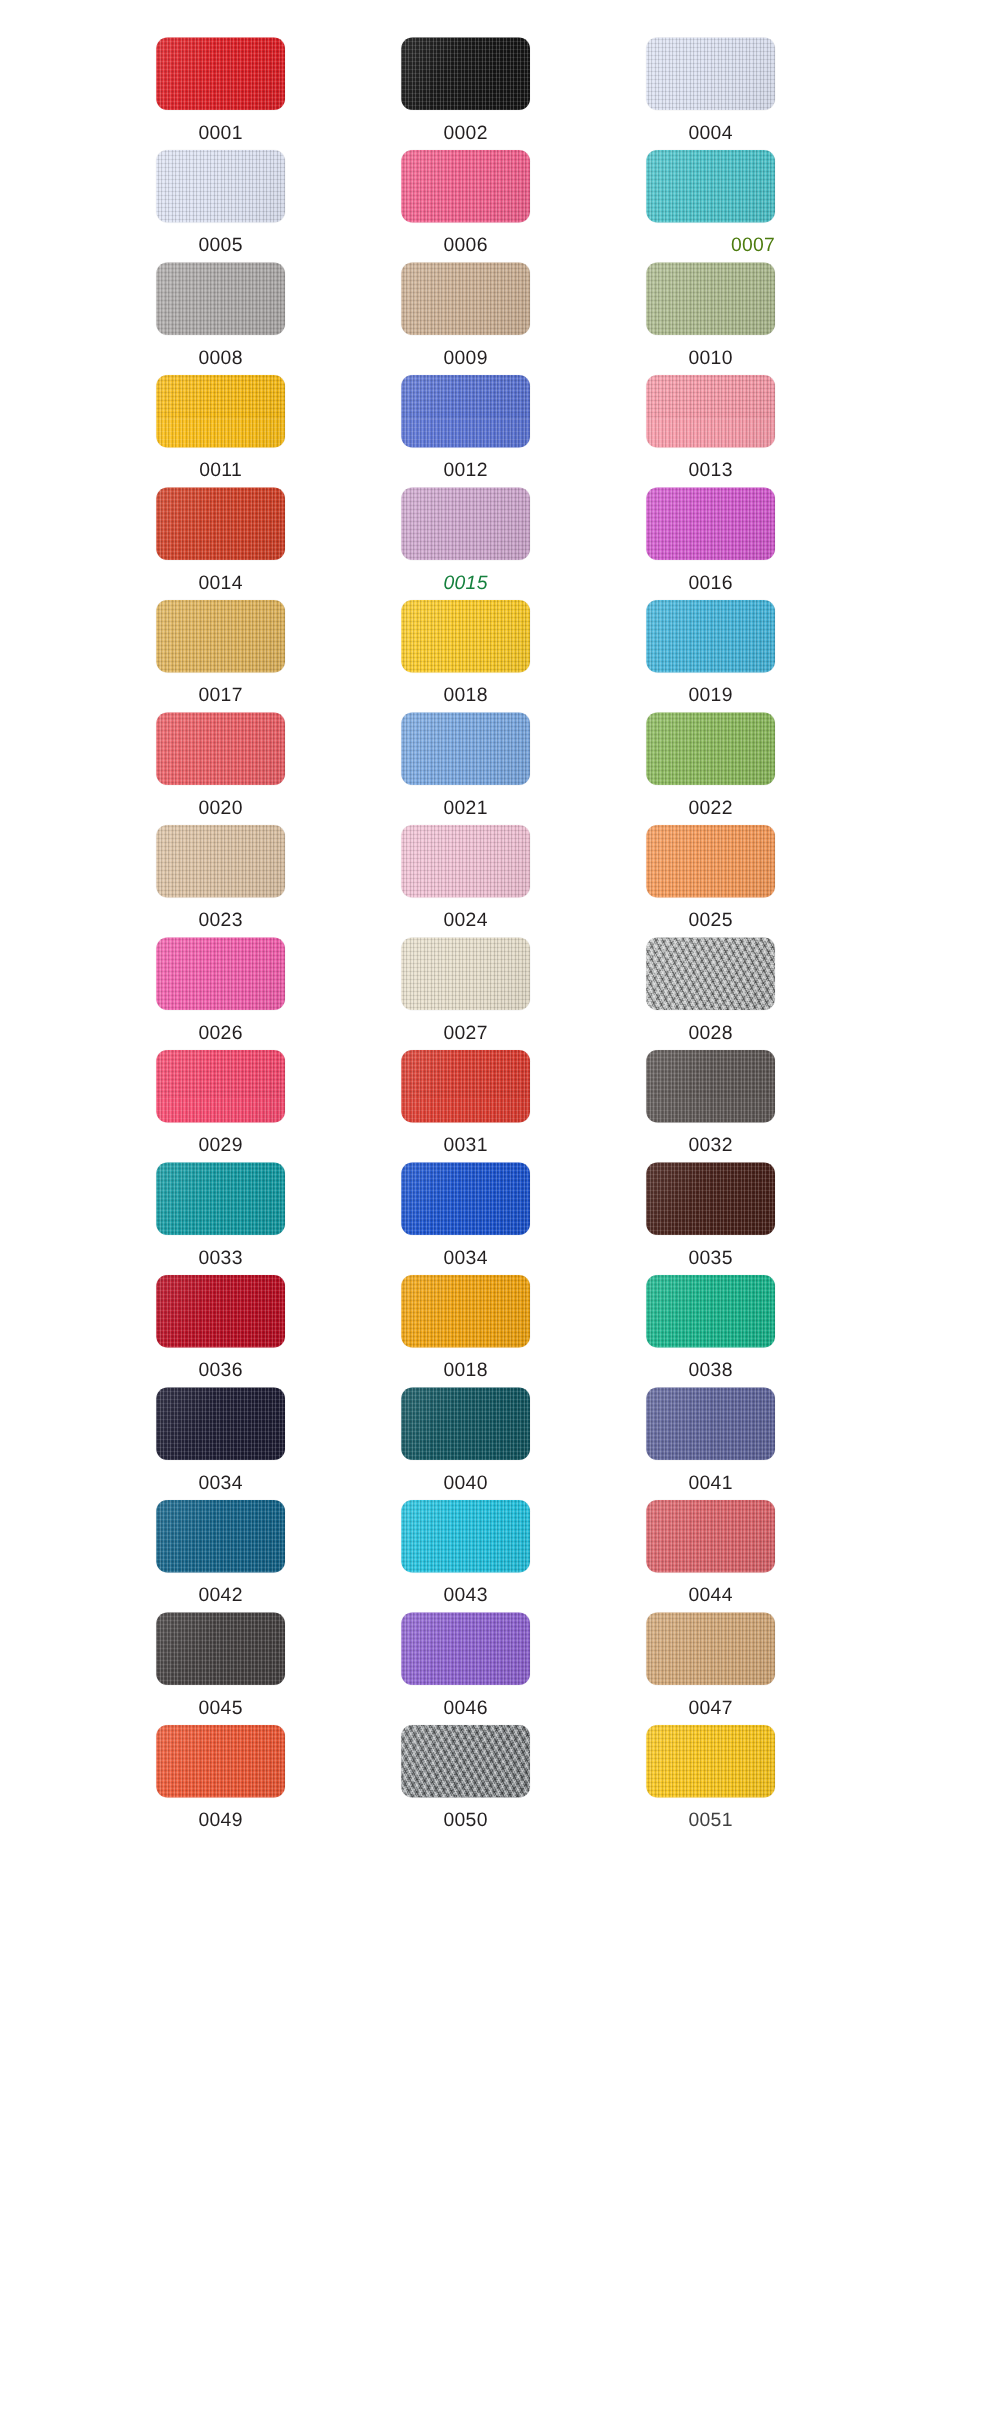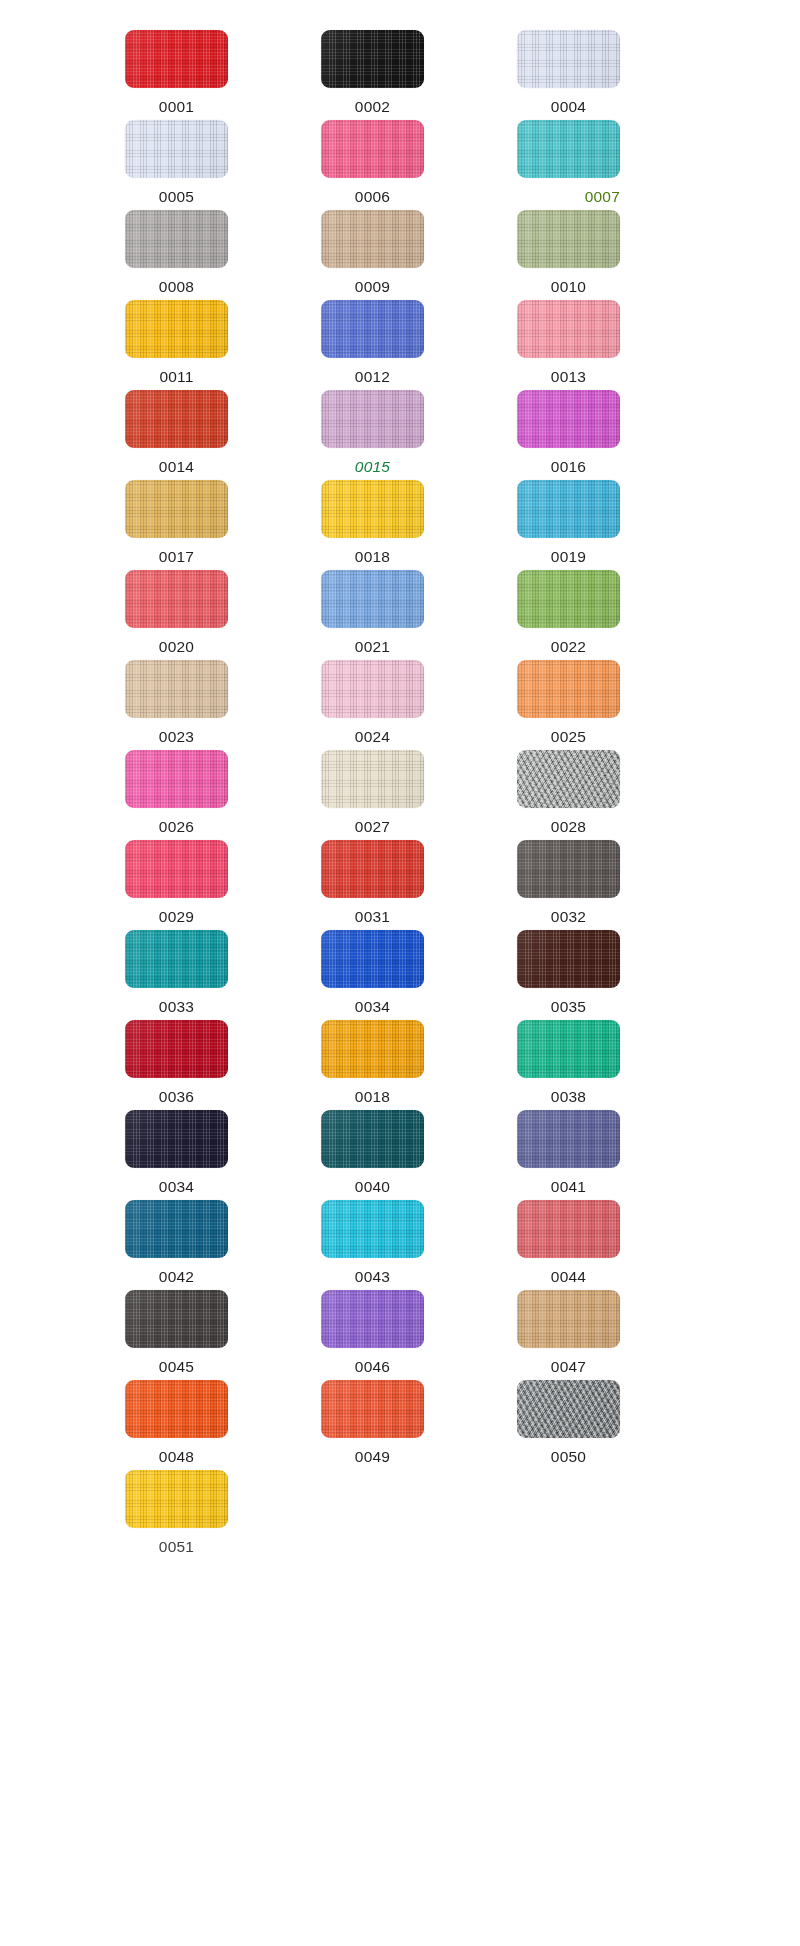--- a/index.html
+++ b/index.html
@@ -432,27 +432,20 @@
       <div class="swatch-label" style="color: rgb(35, 31, 32);">0046</div>
     </div>
     <div class="swatch-cell">
       <div class="swatch-chip" style="background-color: rgb(211, 168, 120);">
         <div class="tex"></div>
         <div class="sheen"></div>
       </div>
       <div class="swatch-label" style="color: rgb(35, 31, 32);">0047</div>
     </div>
     <div class="swatch-cell">
-      <div class="swatch-chip" style="background-color: rgb(243, 87, 27);">
-        <div class="tex"></div>
-        <div class="sheen"></div>
-      </div>
-      <div class="swatch-label" style="color: rgb(35, 31, 32);">0048</div>
-    </div>
-    <div class="swatch-cell">
       <div class="swatch-chip" style="background-color: rgb(239, 87, 52);">
         <div class="tex"></div>
         <div class="sheen"></div>
       </div>
       <div class="swatch-label" style="color: rgb(35, 31, 32);">0049</div>
     </div>
     <div class="swatch-cell">
       <div class="swatch-chip heather" style="background-color: rgb(142, 146, 149);">
         <div class="tex"></div>
         <div class="sheen"></div>

